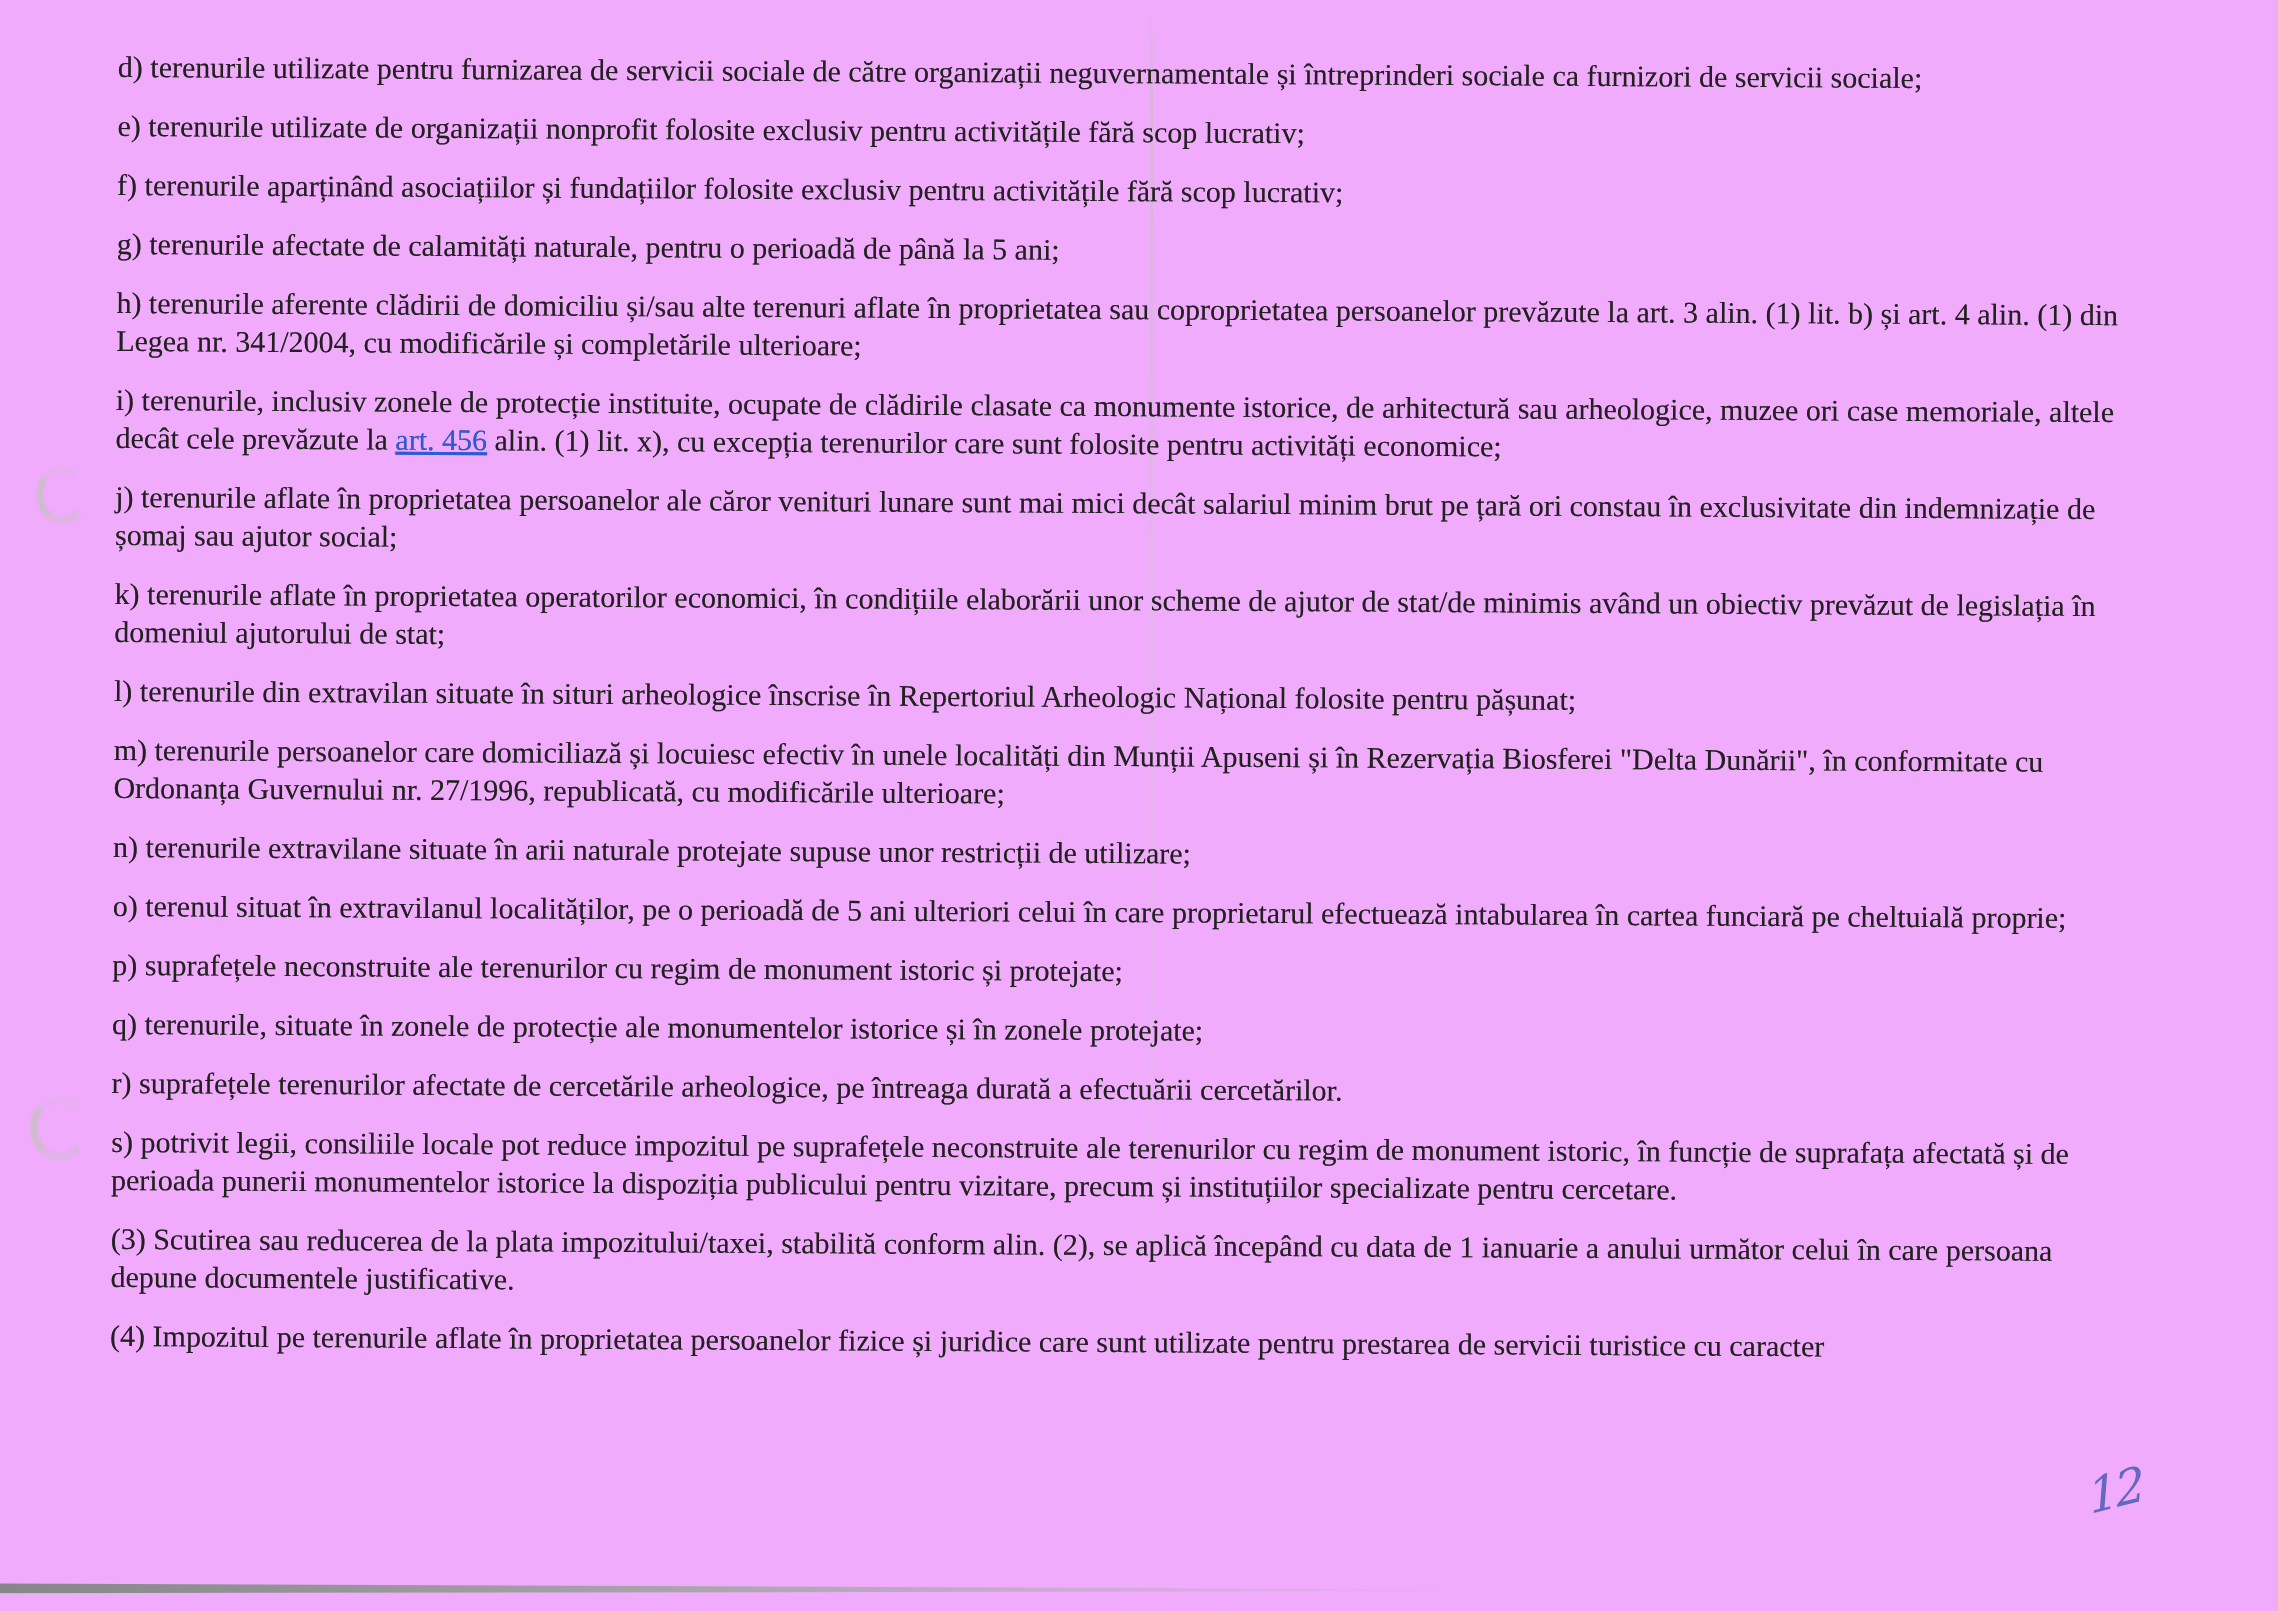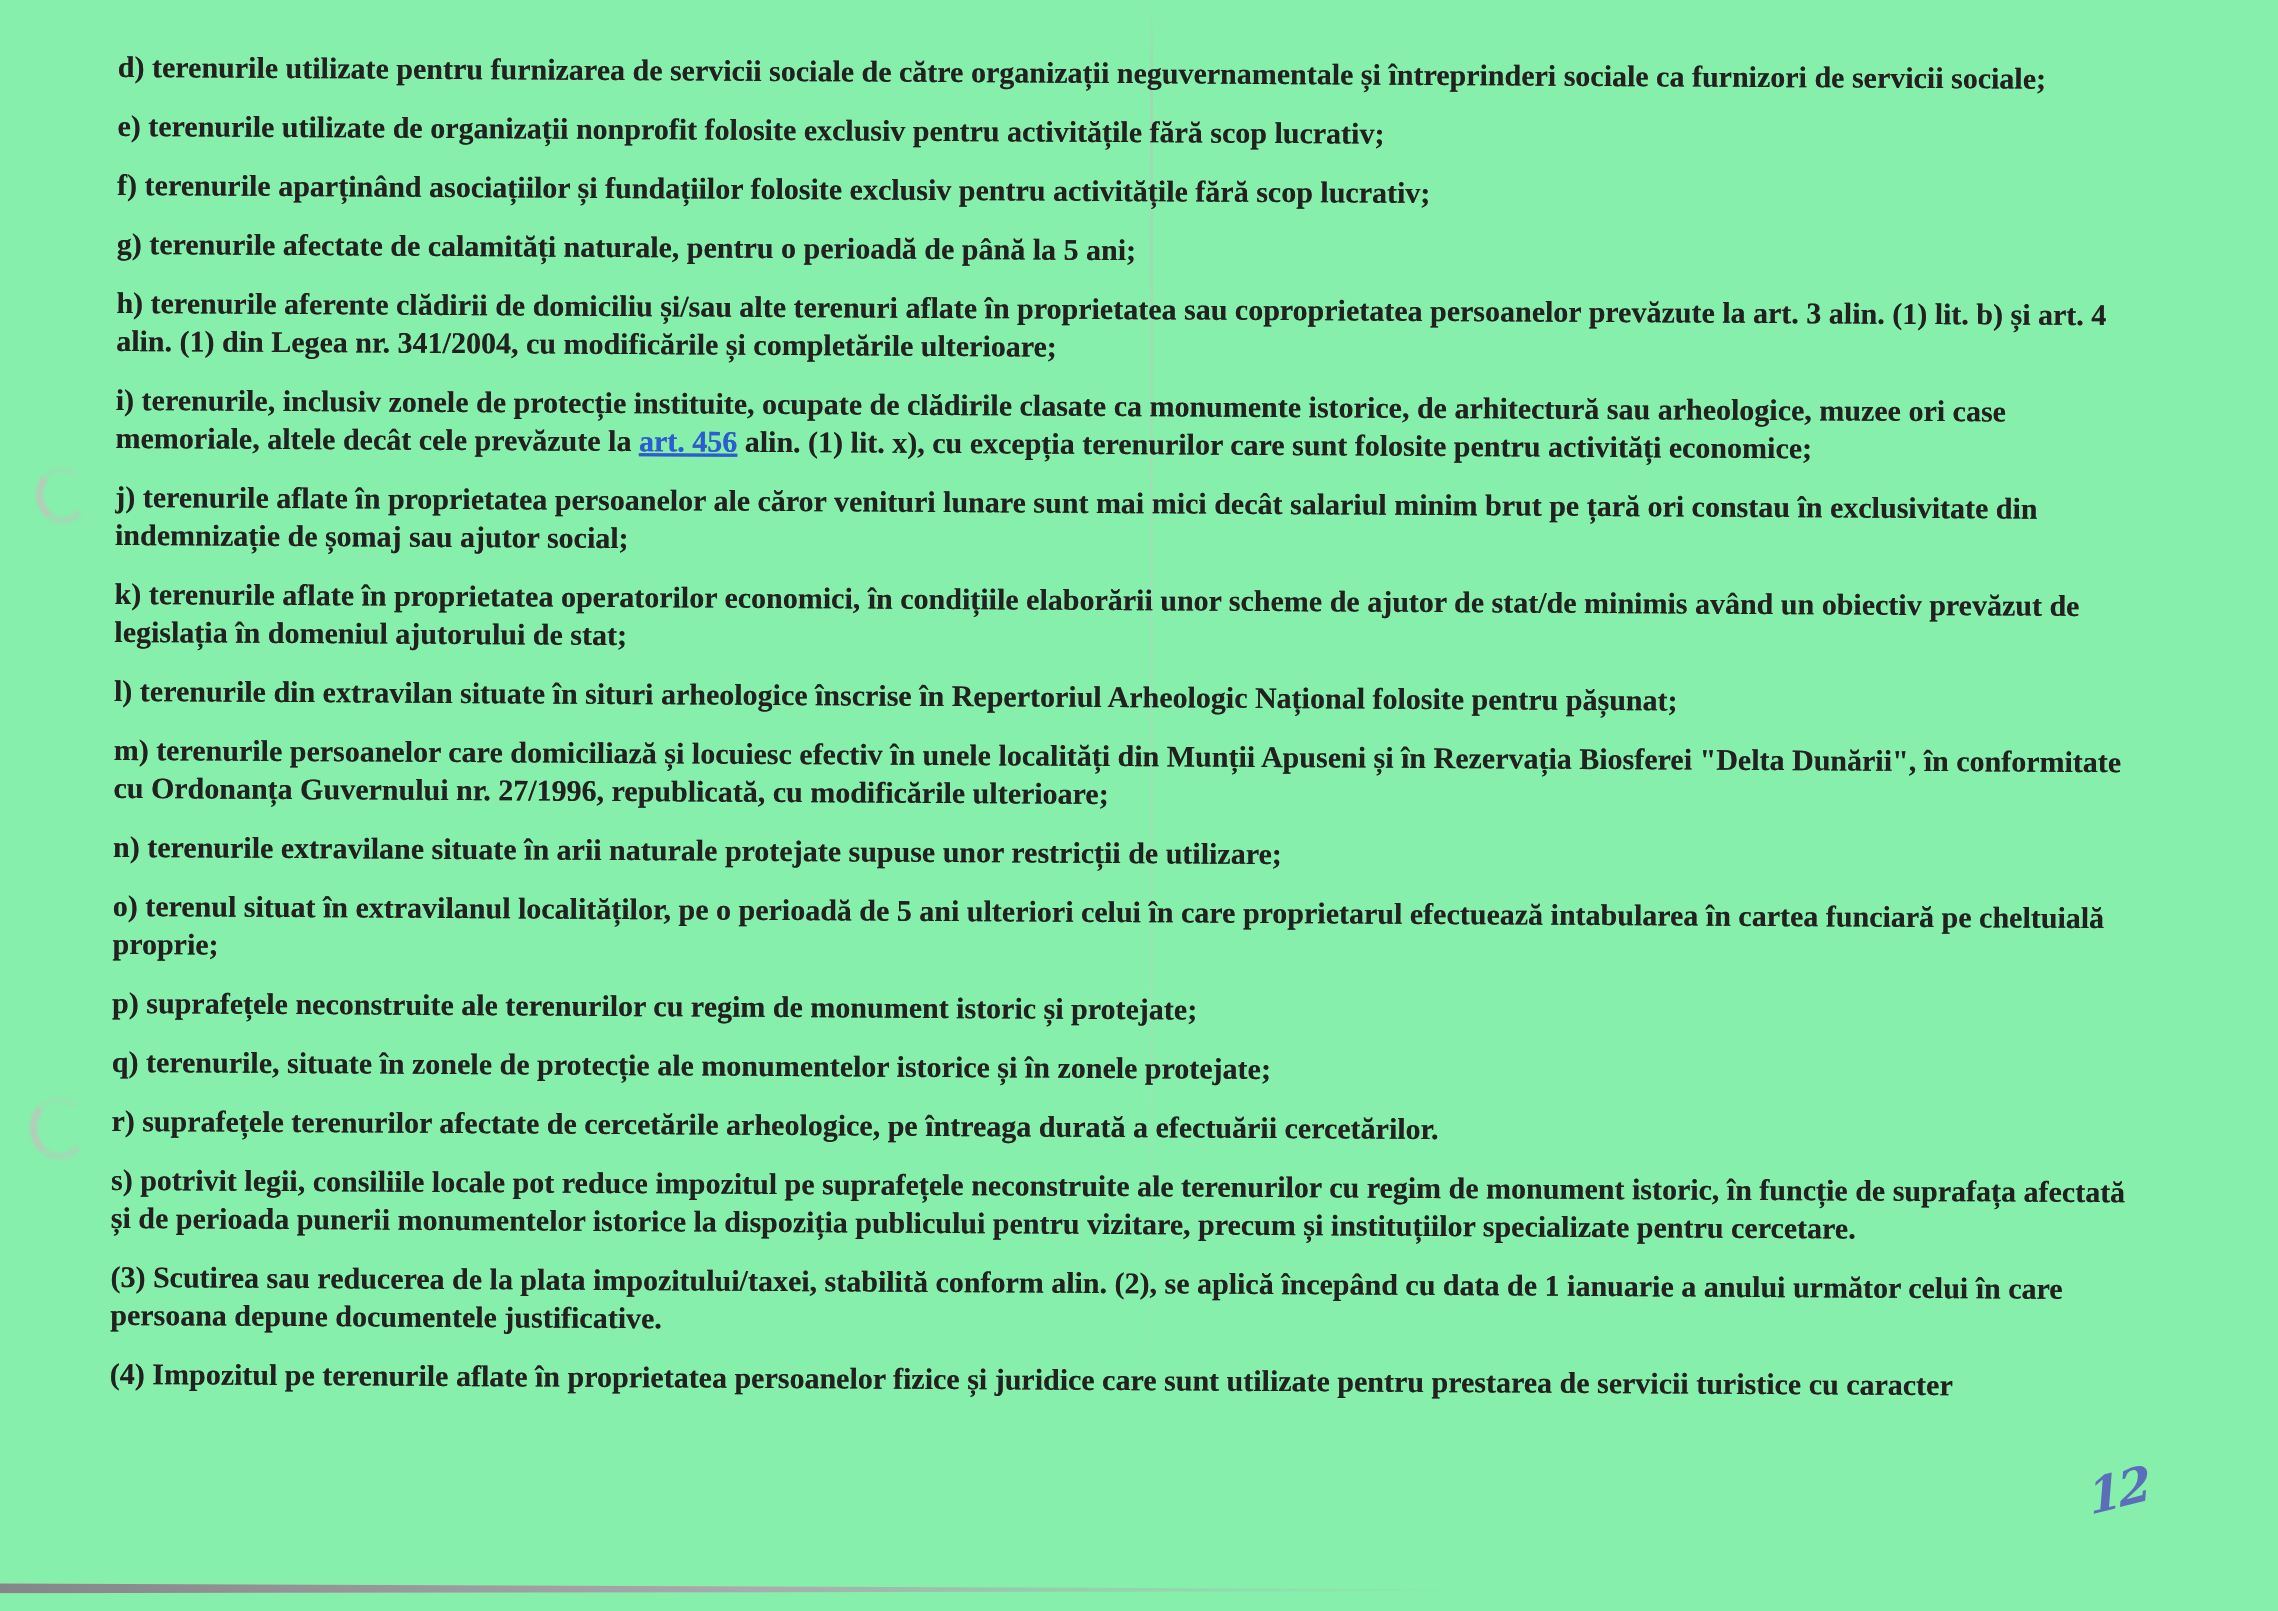--- a/index.html
+++ b/index.html
@@ -11,22 +11,21 @@
     width: 2278px;
     height: 1611px;
     position: relative;
     background: #fefefe;
     overflow: hidden;
     font-family: "Liberation Serif", serif;
   }
   .scan-page {
     position: absolute;
     inset: 0;
-    background: #86efac;
-    font-weight: bold;
+    background: #f0abfc;
   }
   .doc-text {
     position: absolute;
     left: 118px;
     top: 48px;
     width: 2020px;
     transform: rotate(0.35deg);
     transform-origin: 0 0;
     color: #222120;
     font-size: 30px;

